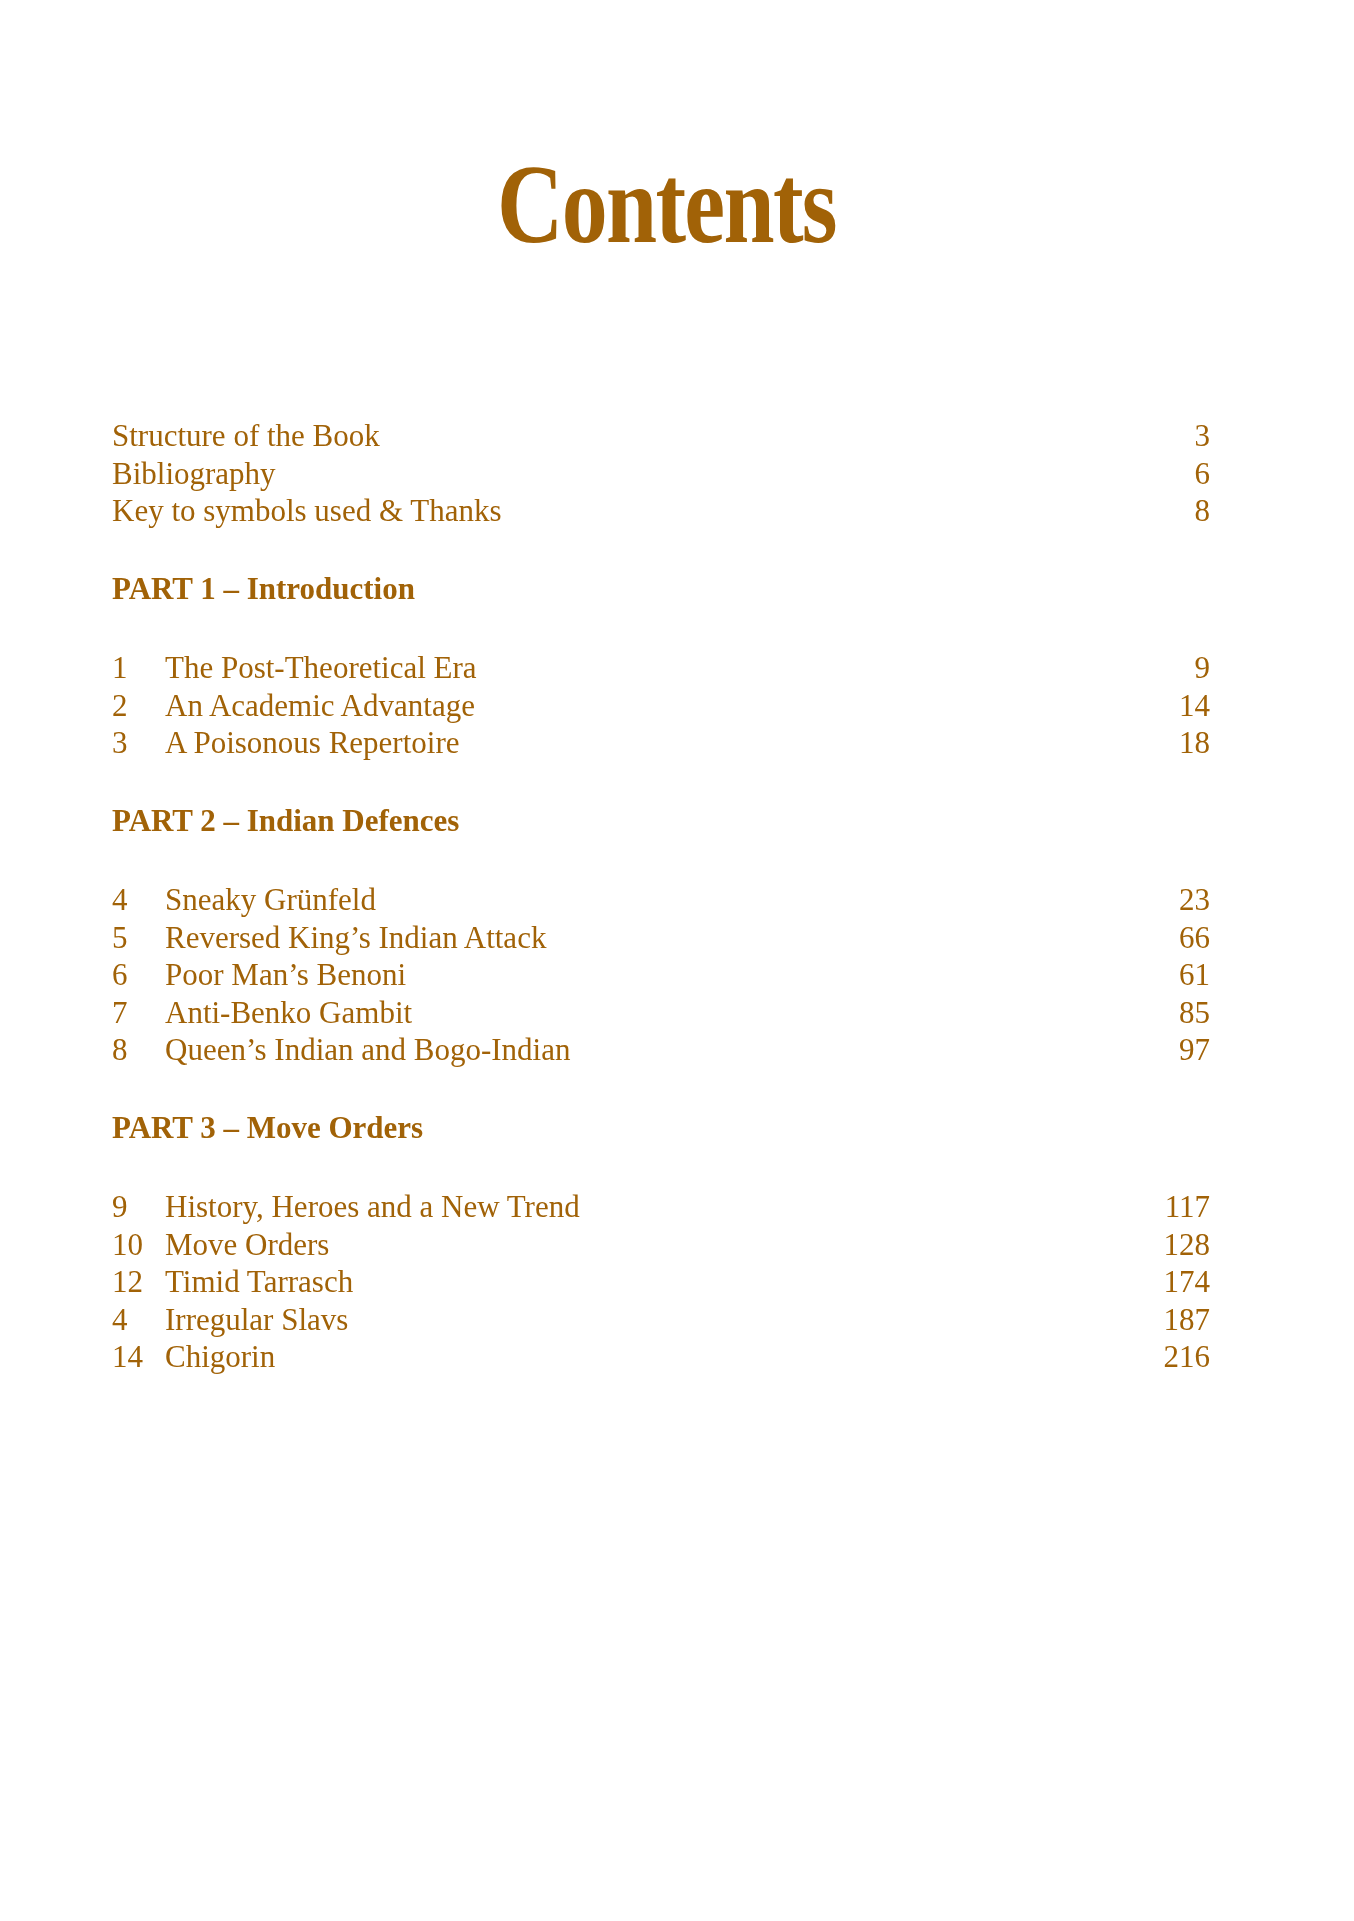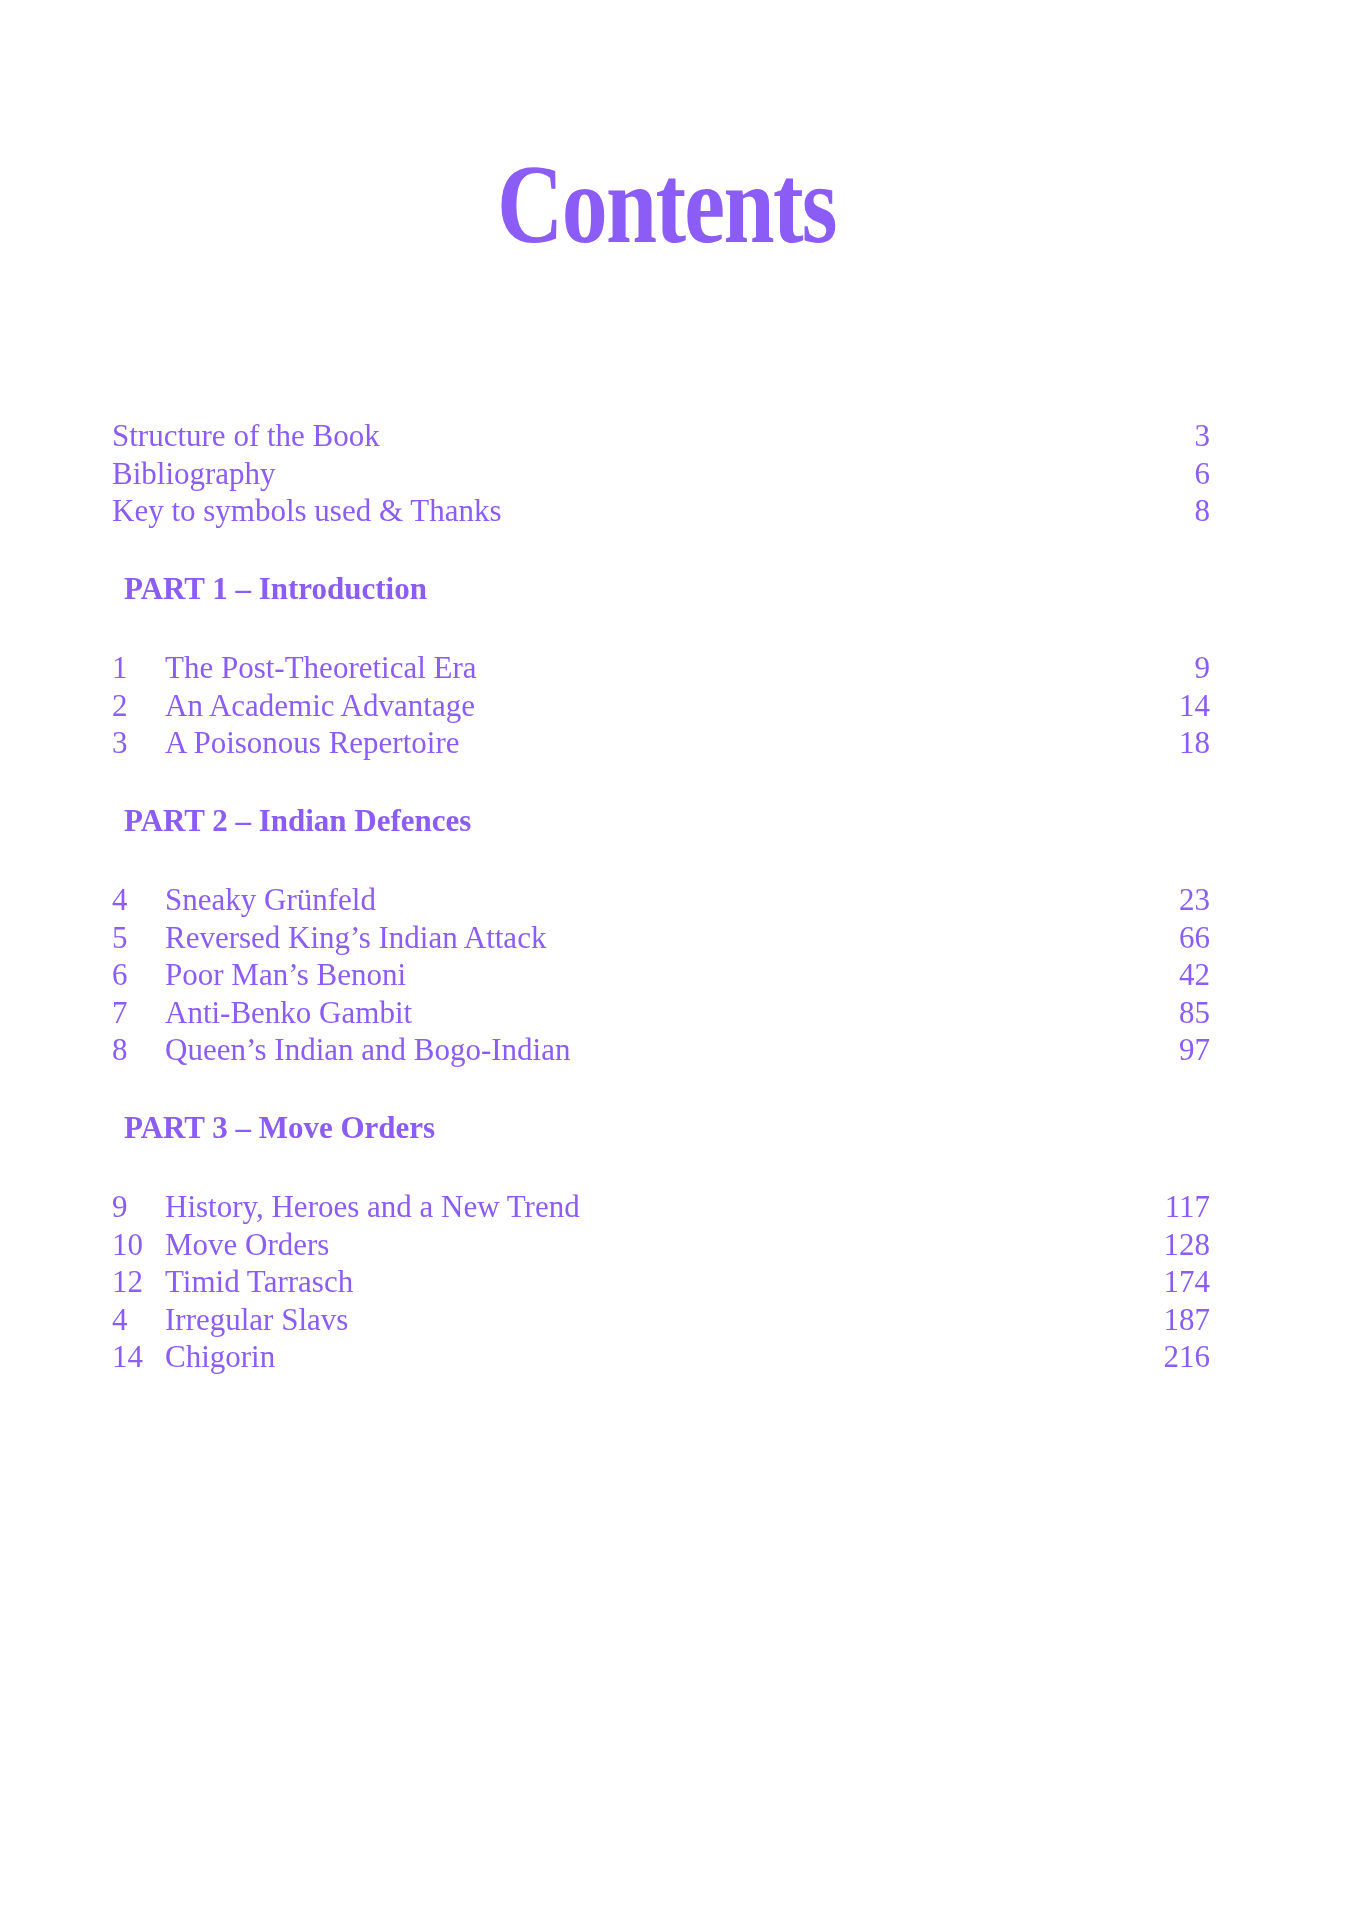--- a/index.html
+++ b/index.html
@@ -5,21 +5,21 @@
   html, body {
     margin: 0;
     padding: 0;
     background: #ffffff;
   }
   .page {
     position: relative;
     width: 1354px;
     height: 1921px;
     background: #ffffff;
-    color: #8b5cf6;
+    color: #a16207;
     font-family: "Liberation Serif", serif;
     overflow: hidden;
   }
   .content {
     position: absolute;
     left: 112px;
     top: 0;
     width: 1098px; 
   }
   .doc-title {
@@ -49,21 +49,21 @@
   }
   .row .name {
     flex: 1 1 auto;
   }
   .row .pagenum {
     flex: 0 0 auto;
     text-align: right;
     white-space: nowrap;
   }
   .part-heading {
-    margin: 40px 0 42px 12px;
+    margin: 40px 0 42px 0;
     padding: 0;
     font-size: 31px;
     line-height: 37.5px;
     font-weight: bold;
   }
   .chapters {
     margin: 0;
   }
 </style>
 </head>
@@ -119,21 +119,21 @@
           <span class="pagenum">23</span>
         </div>
         <div class="row">
           <span class="num">5</span>
           <span class="name">Reversed King’s Indian Attack</span>
           <span class="pagenum">66</span>
         </div>
         <div class="row">
           <span class="num">6</span>
           <span class="name">Poor Man’s Benoni</span>
-          <span class="pagenum">42</span>
+          <span class="pagenum">61</span>
         </div>
         <div class="row">
           <span class="num">7</span>
           <span class="name">Anti-Benko Gambit</span>
           <span class="pagenum">85</span>
         </div>
         <div class="row">
           <span class="num">8</span>
           <span class="name">Queen’s Indian and Bogo-Indian</span>
           <span class="pagenum">97</span>

